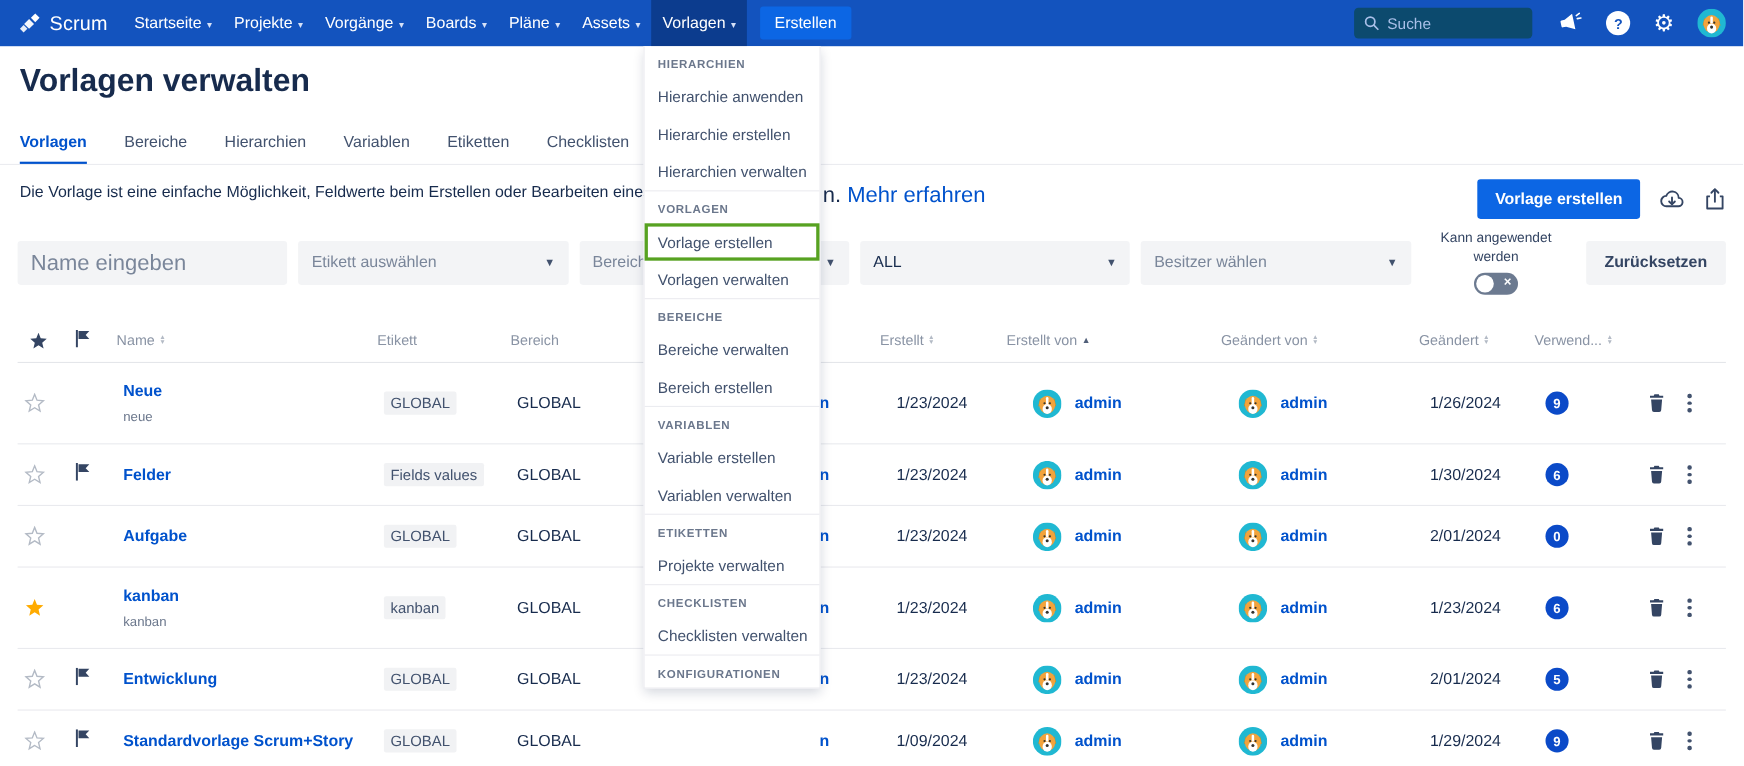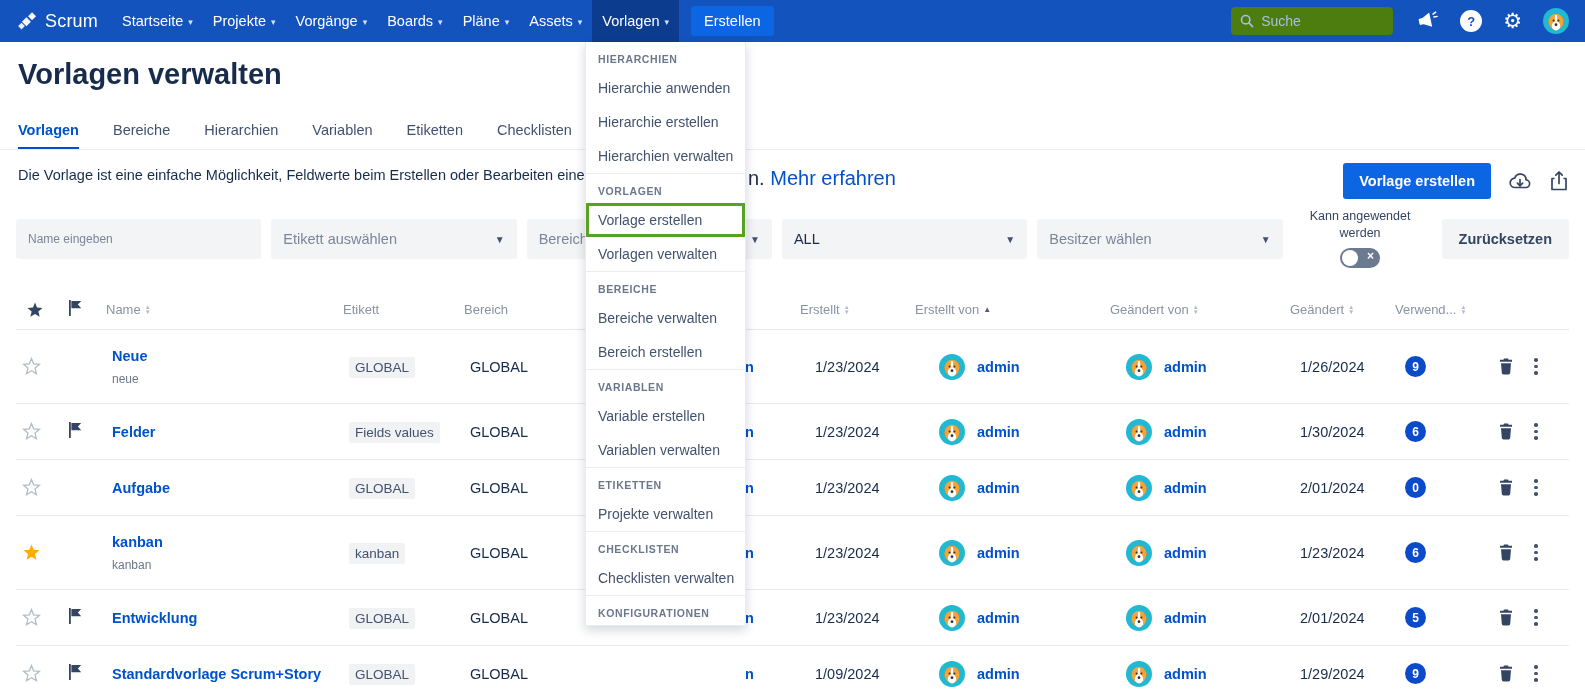--- a/index.html
+++ b/index.html
@@ -12,21 +12,21 @@
             display:flex; align-items:center; padding:0 16px; z-index:40; }
   .logo { display:flex; align-items:center; gap:7px; margin-right:14px; cursor:pointer; }
   .logo-text { color:#fff; font-size:18px; font-weight:500; letter-spacing:.2px; }
   .nav-item { display:flex; align-items:center; gap:5px; height:42px; padding:0 10px;
               color:#fff; font-size:14.5px; cursor:pointer; white-space:nowrap; }
   .nav-item.active { background:#0C3C8E; }
   .nav-chevron { font-size:9px; color:#D6E1F7; transform:translateY(1px); }
   .create-btn { margin-left:12px; background:#0C66E4; color:#fff; border:none; border-radius:3px;
                 font-size:14.5px; font-weight:500; padding:7px 13px; cursor:pointer;
                 font-family:inherit; }
-  .nav-search { margin-left:auto; width:162px; height:28px; background:#4d7c0f; border-radius:4px;
+  .nav-search { margin-left:auto; width:162px; height:28px; background:#0c4a6e; border-radius:4px;
                 display:flex; align-items:center; padding:0 9px; gap:7px; }
   .nav-search input { background:transparent; border:none; outline:none; color:#fff;
                       font-size:14px; width:110px; font-family:inherit; }
   .nav-search input::placeholder { color:#A9BFE8; }
   .nav-icons { display:flex; align-items:center; gap:21px; margin-left:24px; }
   .help-circle { width:22px; height:22px; border-radius:50%; background:#fff; color:#1353BE;
                  font-weight:bold; font-size:13px; display:flex; align-items:center;
                  justify-content:center; cursor:pointer; }
   .gear { font-family:"DejaVu Sans",sans-serif; color:#fff; font-size:21px; line-height:1; cursor:pointer; }
   .avatar-nav { width:26px; height:26px; cursor:pointer; }
@@ -47,21 +47,21 @@
   .toolbar { position:absolute; right:16px; top:163px; display:flex; align-items:center; gap:17px; }
   .primary-btn { background:#0C66E4; color:#fff; border:none; border-radius:3px; font-size:14.5px;
                  font-weight:600; padding:10px 16px; cursor:pointer; font-family:inherit; }
   .tool-icon { cursor:pointer; display:flex; }
 
   
   .filters { position:absolute; left:16px; top:219px; width:1553px; display:flex; gap:10px; }
   .filter-box { width:247px; height:40px; background:#F3F4F6; border-radius:3px;
                 display:flex; align-items:center; padding:0 12px; font-size:14.5px;
                 color:#7A869A; cursor:pointer; }
-  .filter-box input { border:none; background:transparent; outline:none; font-size:12px;
+  .filter-box input { border:none; background:transparent; outline:none; font-size:20px;
                       width:100%; color:#172B4D; font-family:inherit; }
   .filter-box input::placeholder { color:#7A869A; }
   .filter-box .chev { margin-left:auto; color:#42526E; font-size:10px; }
   .filter-box.value { color:#172B4D; }
   .toggle-block { width:136px; margin-top:-11px; display:flex; flex-direction:column;
                   align-items:center; gap:6px; }
   .toggle-label { font-size:12.5px; color:#344563; text-align:center; line-height:1.35; }
   .toggle { width:40px; height:20px; border-radius:10px; background:#6C7A90; position:relative;
             cursor:pointer; }
   .toggle .knob { position:absolute; left:2px; top:2px; width:16px; height:16px; border-radius:50%;

